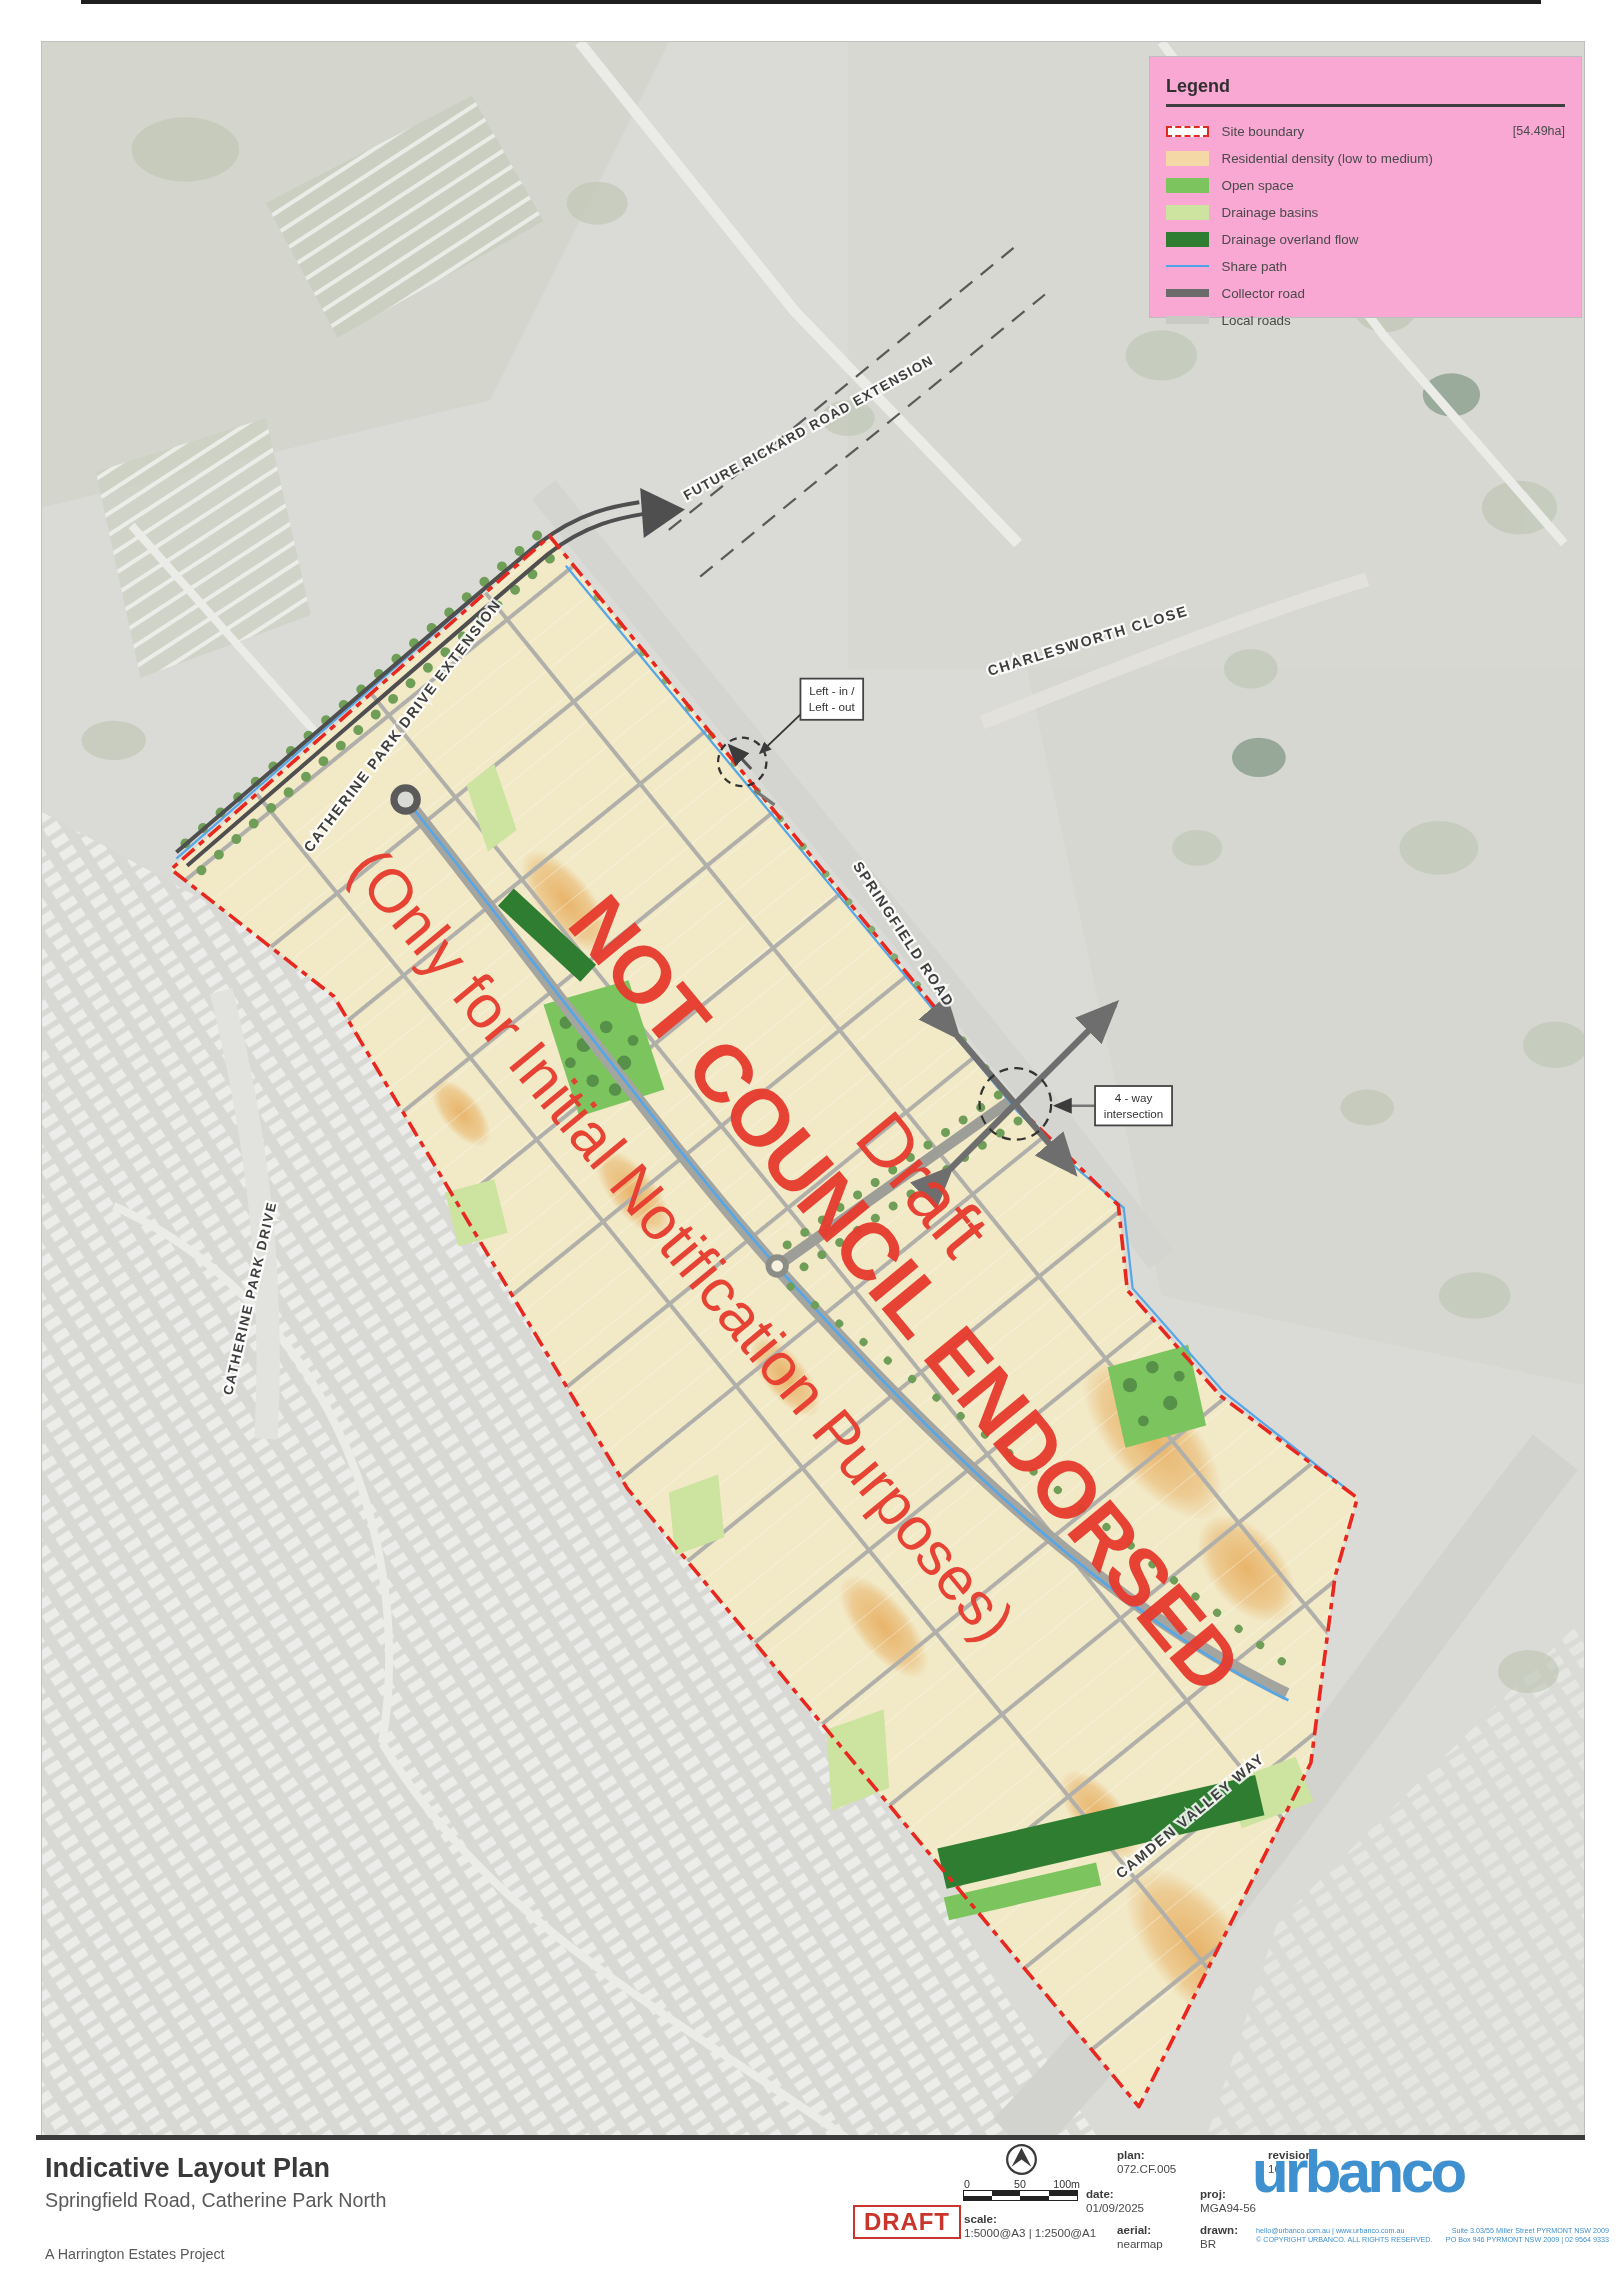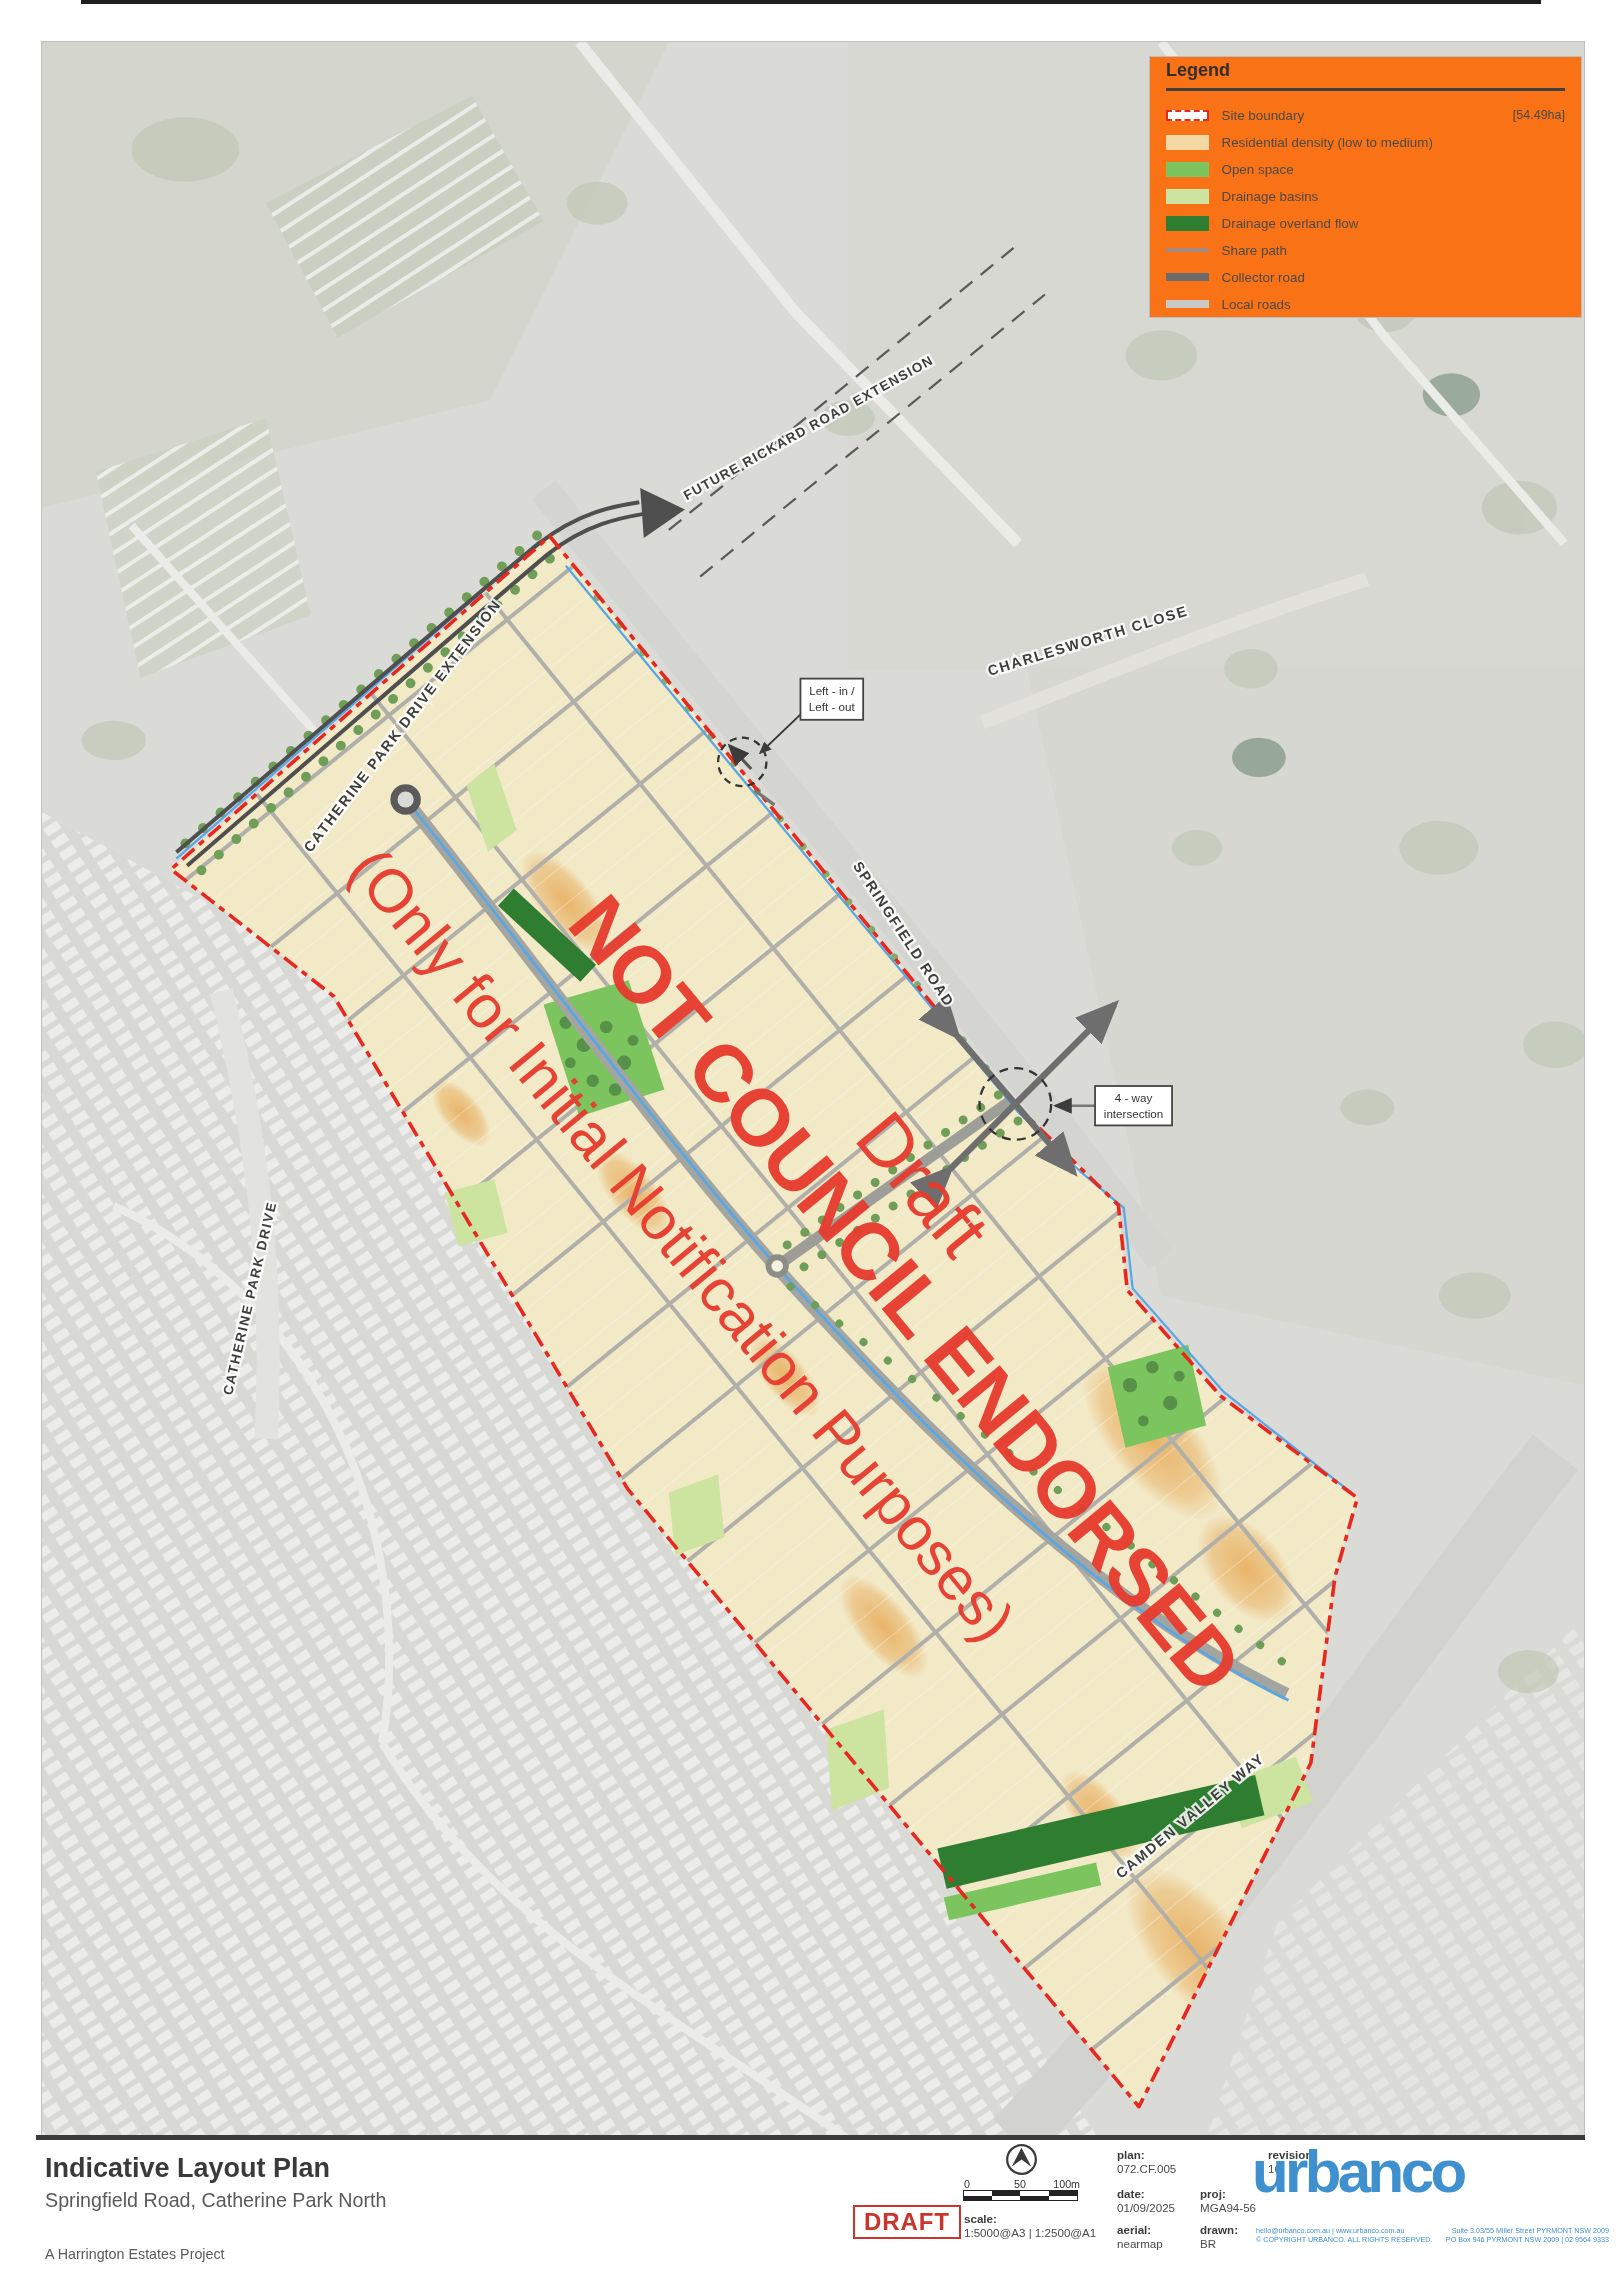--- a/index.html
+++ b/index.html
@@ -3,22 +3,22 @@
 <meta charset="utf-8">
 <style>
   html,body{margin:0;padding:0;background:#ffffff;}
   .page{position:relative;width:1621px;height:2293px;background:#ffffff;overflow:hidden;
         font-family:"Liberation Sans", sans-serif;color:#333;}
   .top-artifact{position:absolute;left:81px;top:0;width:1460px;height:3.6px;background:#1f1f1f;}
   .map-svg{position:absolute;left:41px;top:41px;width:1542px;height:2097px;background:#dadad6;border:0.9px solid #c0c0bc;}
   .map-bottom-bar{position:absolute;left:36px;top:2135px;width:1549px;height:5.4px;background:#3b3b3b;}
 
   
-  .legend{position:absolute;left:1149px;top:56px;width:433px;height:262px;background:#f97316;
-          border:0.9px solid #bdbdbd;box-sizing:border-box;padding:3px 16px 9px 16px;}
+  .legend{position:absolute;left:1149px;top:56px;width:433px;height:262px;background:#f9a8d4;
+          border:0.9px solid #bdbdbd;box-sizing:border-box;padding:19px 16px 9px 16px;}
   .legend h3{margin:0;font-size:18px;color:#2f2f2f;}
   .legend .divider{border:none;border-top:3.6px solid #3f3f3f;margin:7.2px 0 10.7px 0;}
   .legend-row{display:flex;align-items:center;height:27px;gap:12.5px;}
   .legend-row .lab{font-size:13.4px;color:#4a4a4a;text-align:right;}
   .legend-row .area{margin-left:auto;font-size:12.5px;color:#4a4a4a;}
   .sw{width:43px;flex:0 0 43px;}
   .sw-boundary{height:10.7px;border:2.7px dashed #e02a22;box-sizing:border-box;background:#fff;}
   .sw-res{height:15px;background:#f4d9a6;}
   .sw-open{height:15px;background:#7cc45e;}
   .sw-basin{height:15px;background:#cde3a0;}
@@ -38,21 +38,21 @@
   .scalebar .ticks{position:relative;height:13.4px;font-size:10.7px;color:#333;}
   .scalebar .t0{position:absolute;left:0;}
   .scalebar .t50{position:absolute;left:50px;}
   .scalebar .t100{position:absolute;right:0;}
   .scalebar .bar{width:113px;height:9px;outline:0.9px solid #222;}
   .scalebar .r1{height:4.5px;background:linear-gradient(90deg,#fff 0 25%,#222 25% 50%,#fff 50% 75%,#222 75% 100%);}
   .scalebar .r2{height:4.5px;background:linear-gradient(90deg,#222 0 25%,#fff 25% 50%,#222 50% 75%,#fff 75% 100%);}
   .meta{position:absolute;font-size:11.6px;color:#4a4a4a;line-height:14.3px;}
   .meta b{color:#3c3c3c;}
   .m-scale{left:964px;top:2212px;}
-  .m-plan{left:1117px;top:2148px;} .m-date{left:1117px;top:2187px;} .m-aerial{left:1117px;top:2223px;}
+  .m-plan{left:1117px;top:2148px;} .m-date{left:1086px;top:2187px;} .m-aerial{left:1117px;top:2223px;}
   .m-rev{left:1268px;top:2148px;}  .m-proj{left:1200px;top:2187px;}  .m-drawn{left:1200px;top:2223px;}
   .brand-logo{position:absolute;left:1252px;top:2137px;font-size:60px;font-weight:bold;
               letter-spacing:-3.6px;color:#3f90cf;}
   .brand-small{position:absolute;top:2226px;font-size:7.2px;line-height:9px;color:#3f90cf;}
   .brand-left{left:1256px;text-align:left;}
   .brand-right{left:1433px;width:176px;text-align:right;}
 </style>
 </head>
 <body>
 

